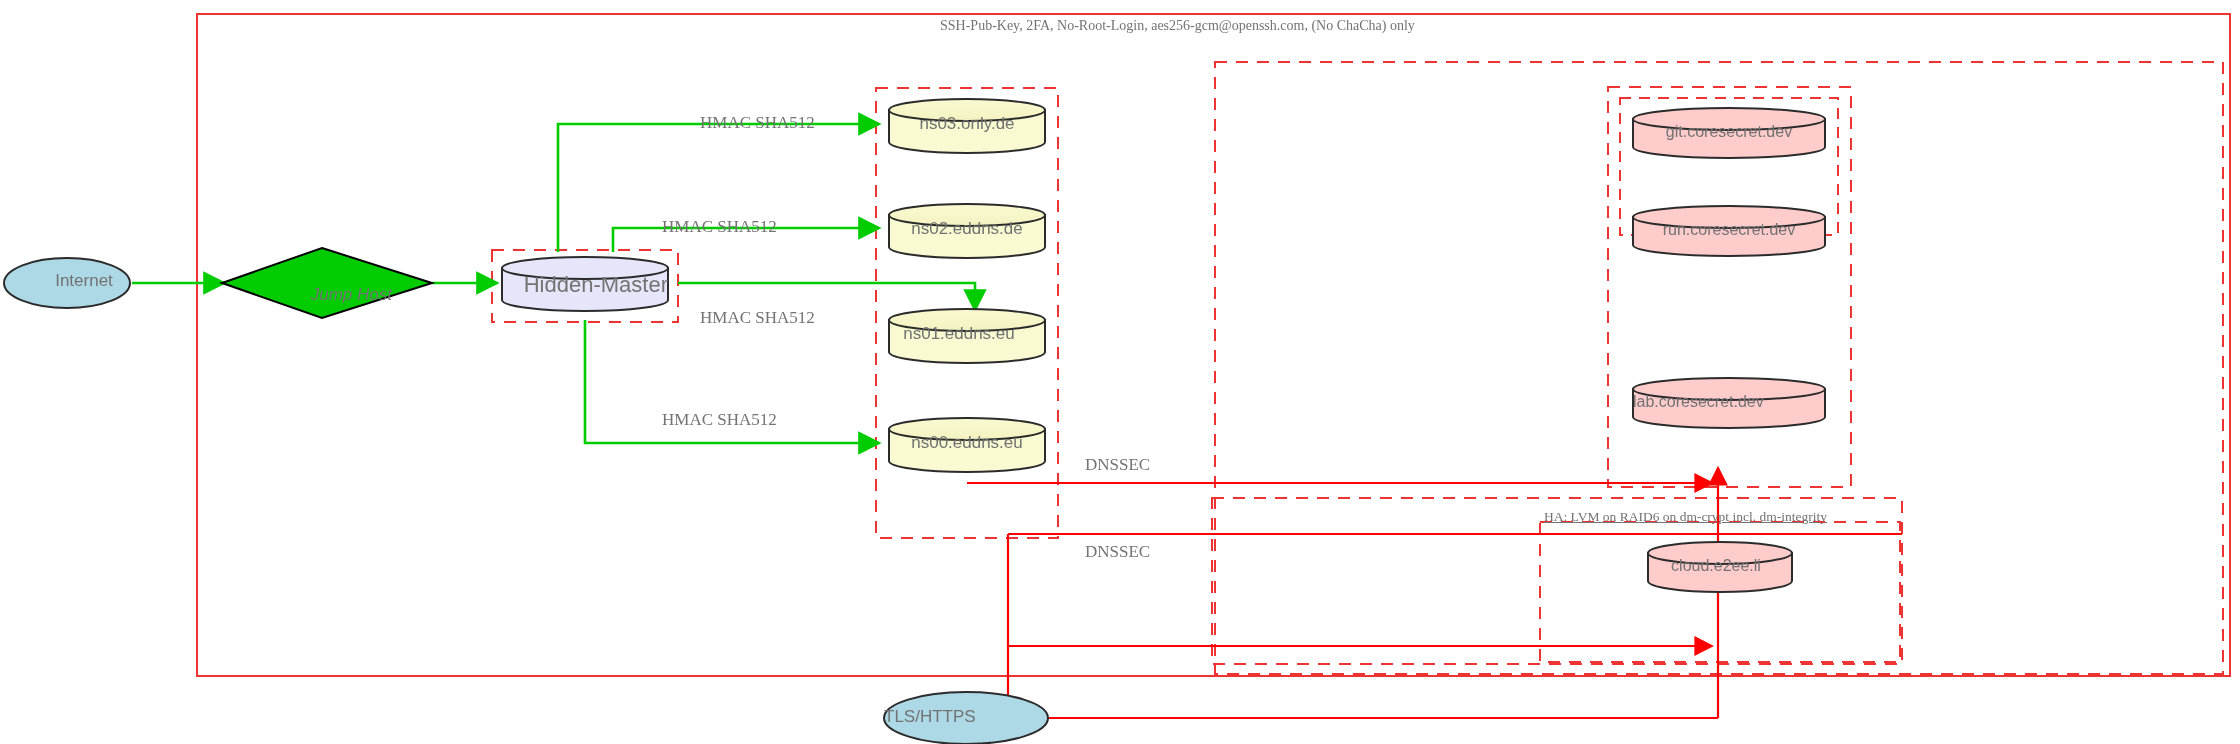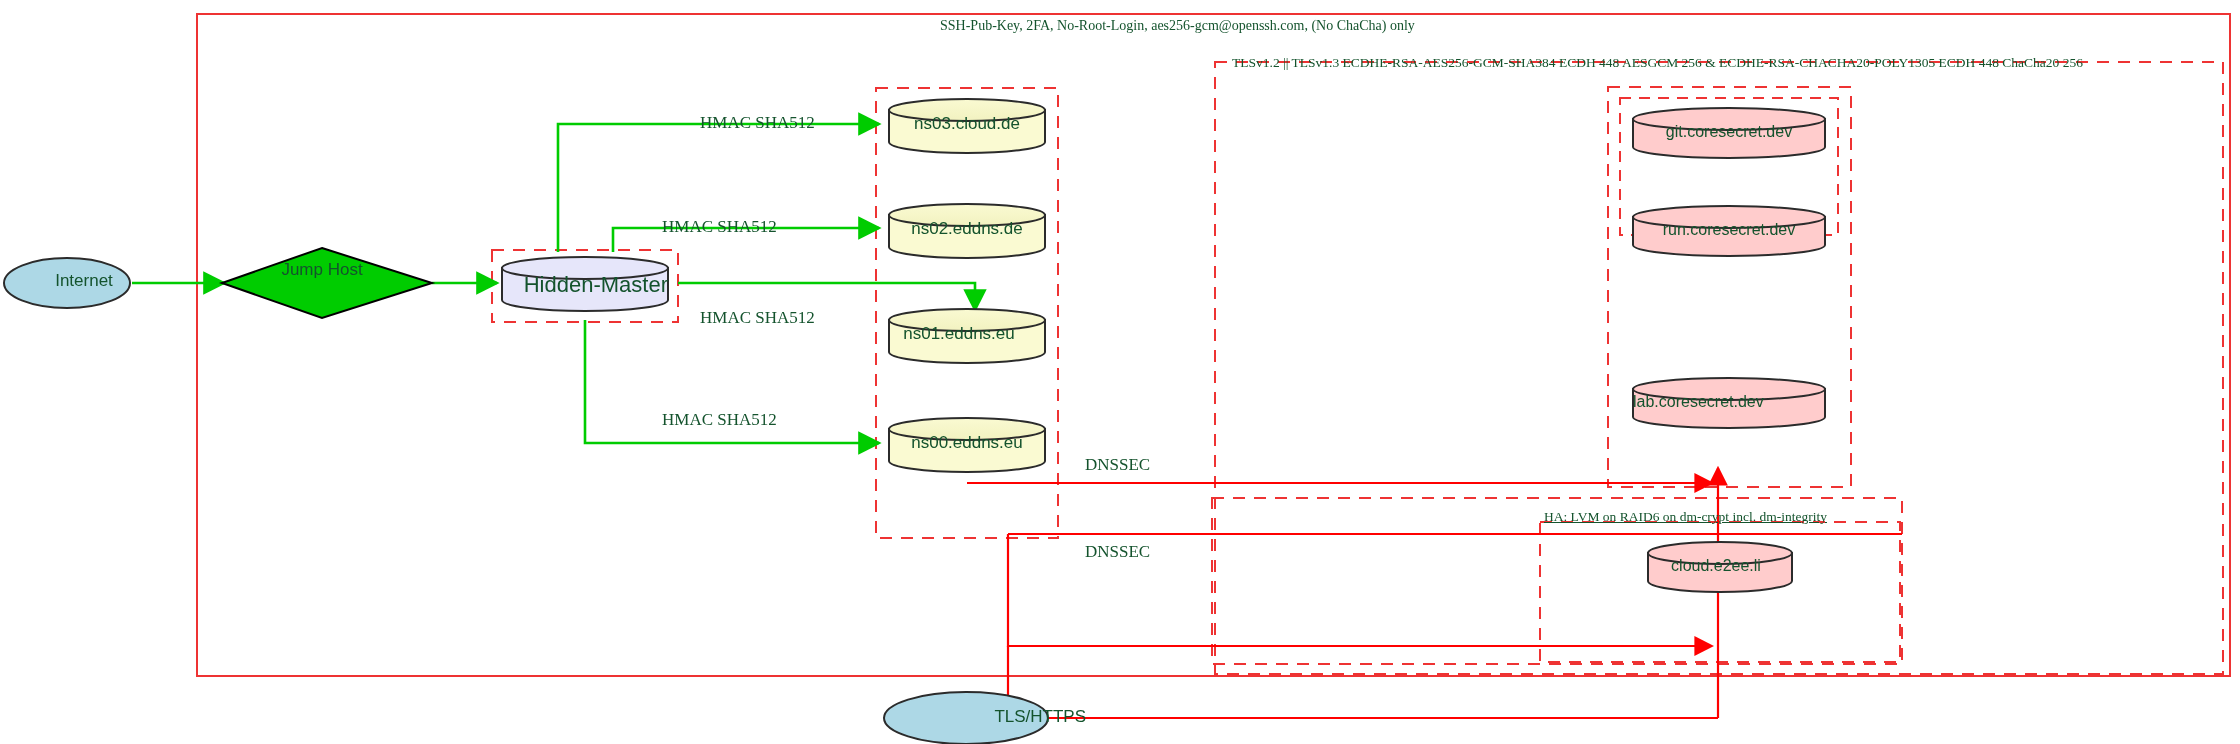--- a/index.html
+++ b/index.html
@@ -1,20 +1,20 @@
 <!DOCTYPE html>
 <html><head>
 <meta charset="utf-8">
 <style>
   html,body{margin:0;padding:0;background:#ffffff;}
   body{width:2240px;height:744px;overflow:hidden;
        font-family:"Liberation Sans", sans-serif;}
   #stage{position:relative;width:2240px;height:744px;}
   svg.layer{position:absolute;left:0;top:0;width:2240px;height:744px;}
-  .lbl{position:absolute;white-space:nowrap;color:#14532d;}
+  .lbl{position:absolute;white-space:nowrap;color:#737373;}
   .serif{font-family:"Liberation Serif", serif;}
   .sans{font-family:"Liberation Sans", sans-serif;}
 </style>
 </head>
 <body>
 
 <div id="stage">
 
   <svg class="layer" viewBox="0 0 2240 744">
     <defs>
@@ -144,41 +144,40 @@
       <ellipse cx="1720" cy="553" rx="72" ry="11" fill="#ffcccc" stroke="#2b2b2b" stroke-width="2"></ellipse>
     </g>
 
     <g>
       <ellipse cx="966" cy="718" rx="82" ry="26" fill="#add8e6" stroke="#2b2b2b" stroke-width="2"></ellipse>
     </g>
   </svg>
 
   <div class="lbl serif" style="left:940px;top:18px;font-size:14px;">SSH-Pub-Key, 2FA, No-Root-Login, aes256-gcm@openssh.com, (No ChaCha) only</div>
 
-  <div class="lbl serif" style="left:1232px;top:55px;font-size:13.5px;">TLSv1.2 || TLSv1.3 ECDHE-RSA-AES256-GCM-SHA384 ECDH 448 AESGCM 256 &amp; ECDHE-RSA-CHACHA20-POLY1305 ECDH 448 ChaCha20 256</div>
 
   <div class="lbl serif" style="left:1544px;top:509px;font-size:13.5px;text-decoration:underline;">HA: LVM on RAID6 on dm-crypt incl. dm-integrity</div>
 
   <div class="lbl sans" style="left:17px;top:271px;width:134px;text-align:center;font-size:17px;">Internet</div>
 
-  <div class="lbl sans" style="left:252px;top:260px;width:140px;text-align:center;font-size:17px;">Jump Host</div>
+  <div class="lbl sans" style="left:252px;top:285px;width:140px;text-align:right;font-size:17px;font-style:italic;">Jump Host</div>
 
   <div class="lbl sans" style="left:502px;top:272px;width:166px;text-align:right;font-size:22px;">Hidden-Master</div>
 
-  <div class="lbl sans" style="left:889px;top:114px;width:156px;text-align:center;font-size:17px;">ns03.cloud.de</div>
+  <div class="lbl sans" style="left:889px;top:114px;width:156px;text-align:center;font-size:17px;">ns03.only.de</div>
   <div class="lbl sans" style="left:889px;top:219px;width:156px;text-align:center;font-size:17px;">ns02.eddns.de</div>
   <div class="lbl sans" style="left:889px;top:324px;width:140px;text-align:center;font-size:17px;">ns01.eddns.eu</div>
   <div class="lbl sans" style="left:889px;top:433px;width:156px;text-align:center;font-size:17px;">ns00.eddns.eu</div>
 
   <div class="lbl sans" style="left:1633px;top:123px;width:192px;text-align:center;font-size:16px;">git.coresecret.dev</div>
   <div class="lbl sans" style="left:1633px;top:221px;width:192px;text-align:center;font-size:16px;">run.coresecret.dev</div>
   <div class="lbl sans" style="left:1633px;top:393px;width:192px;font-size:16px;">lab.coresecret.dev</div>
   <div class="lbl sans" style="left:1644px;top:557px;width:144px;text-align:center;font-size:16px;">cloud.e2ee.li</div>
 
-  <div class="lbl sans" style="left:884px;top:707px;width:164px;text-align:right;font-size:17px;padding-left:38px;">TLS/HTTPS</div>
+  <div class="lbl sans" style="left:884px;top:707px;width:164px;text-align:left;font-size:17px;">TLS/HTTPS</div>
 
   <div class="lbl serif" style="left:700px;top:113px;font-size:17px;">HMAC SHA512</div>
   <div class="lbl serif" style="left:662px;top:217px;font-size:17px;">HMAC SHA512</div>
   <div class="lbl serif" style="left:700px;top:308px;font-size:17px;">HMAC SHA512</div>
   <div class="lbl serif" style="left:662px;top:410px;font-size:17px;">HMAC SHA512</div>
 
   <div class="lbl serif" style="left:1085px;top:455px;font-size:17px;">DNSSEC</div>
   <div class="lbl serif" style="left:1085px;top:542px;font-size:17px;">DNSSEC</div>
 
 </div>

